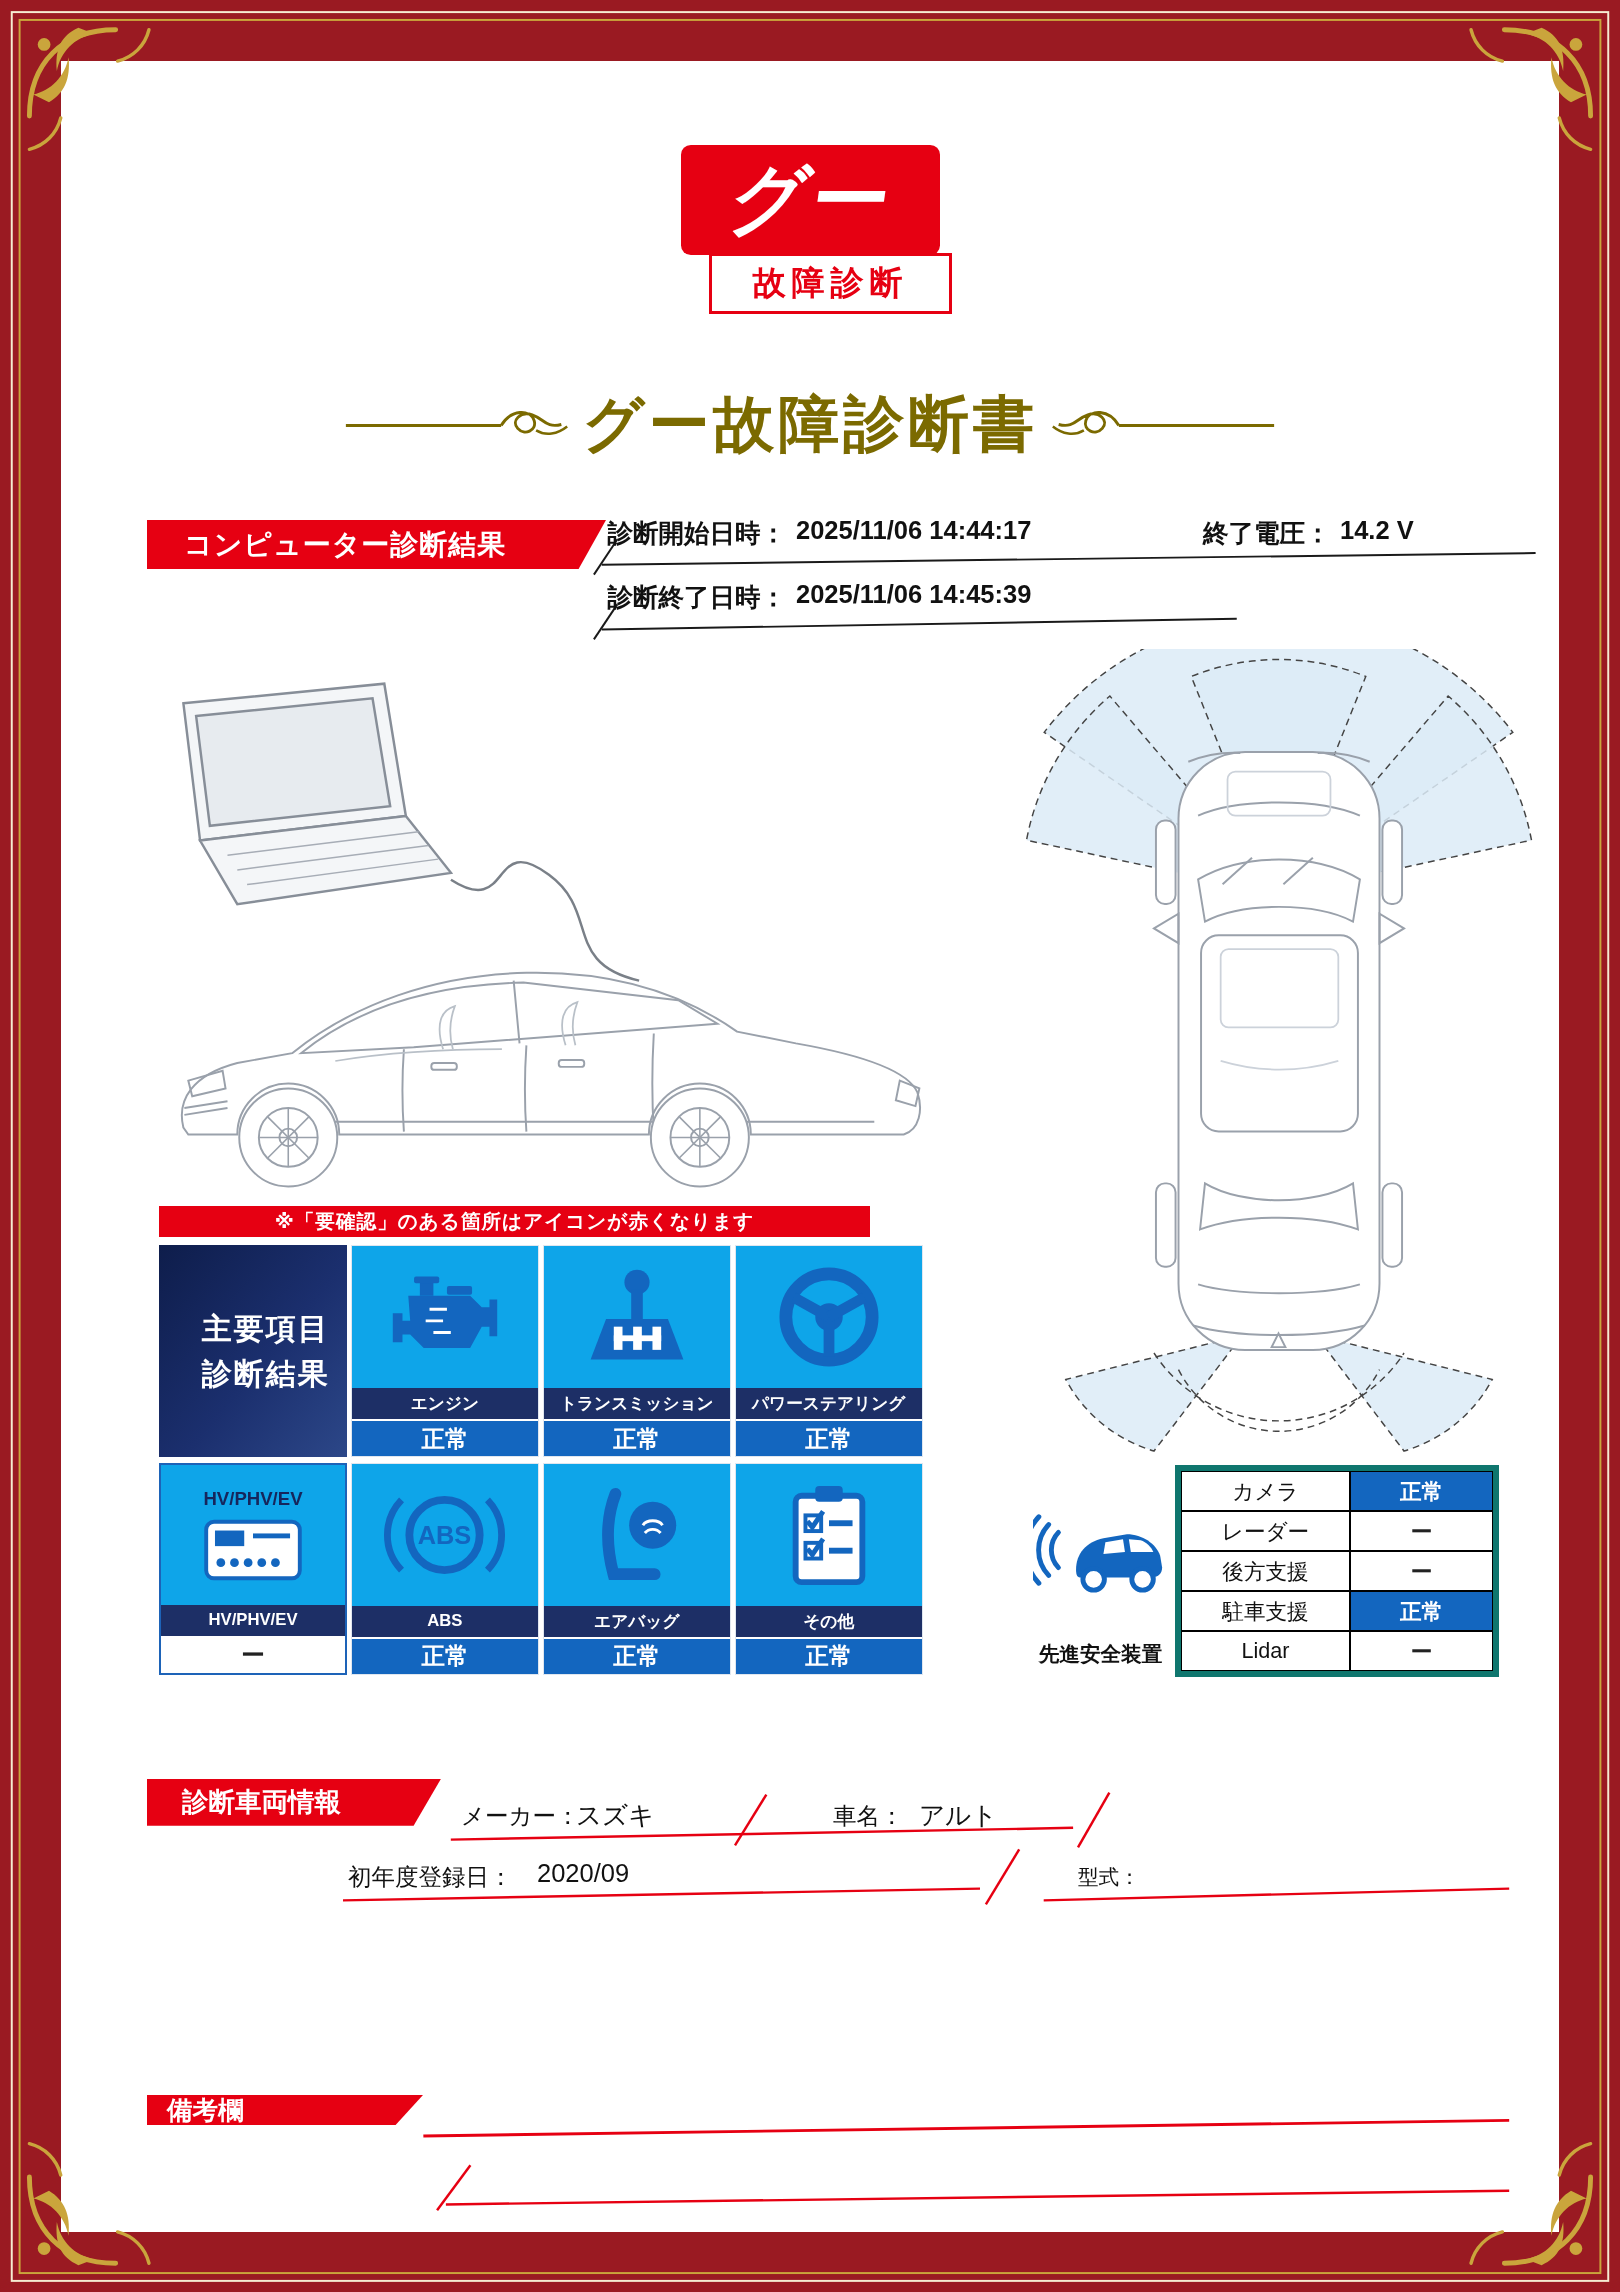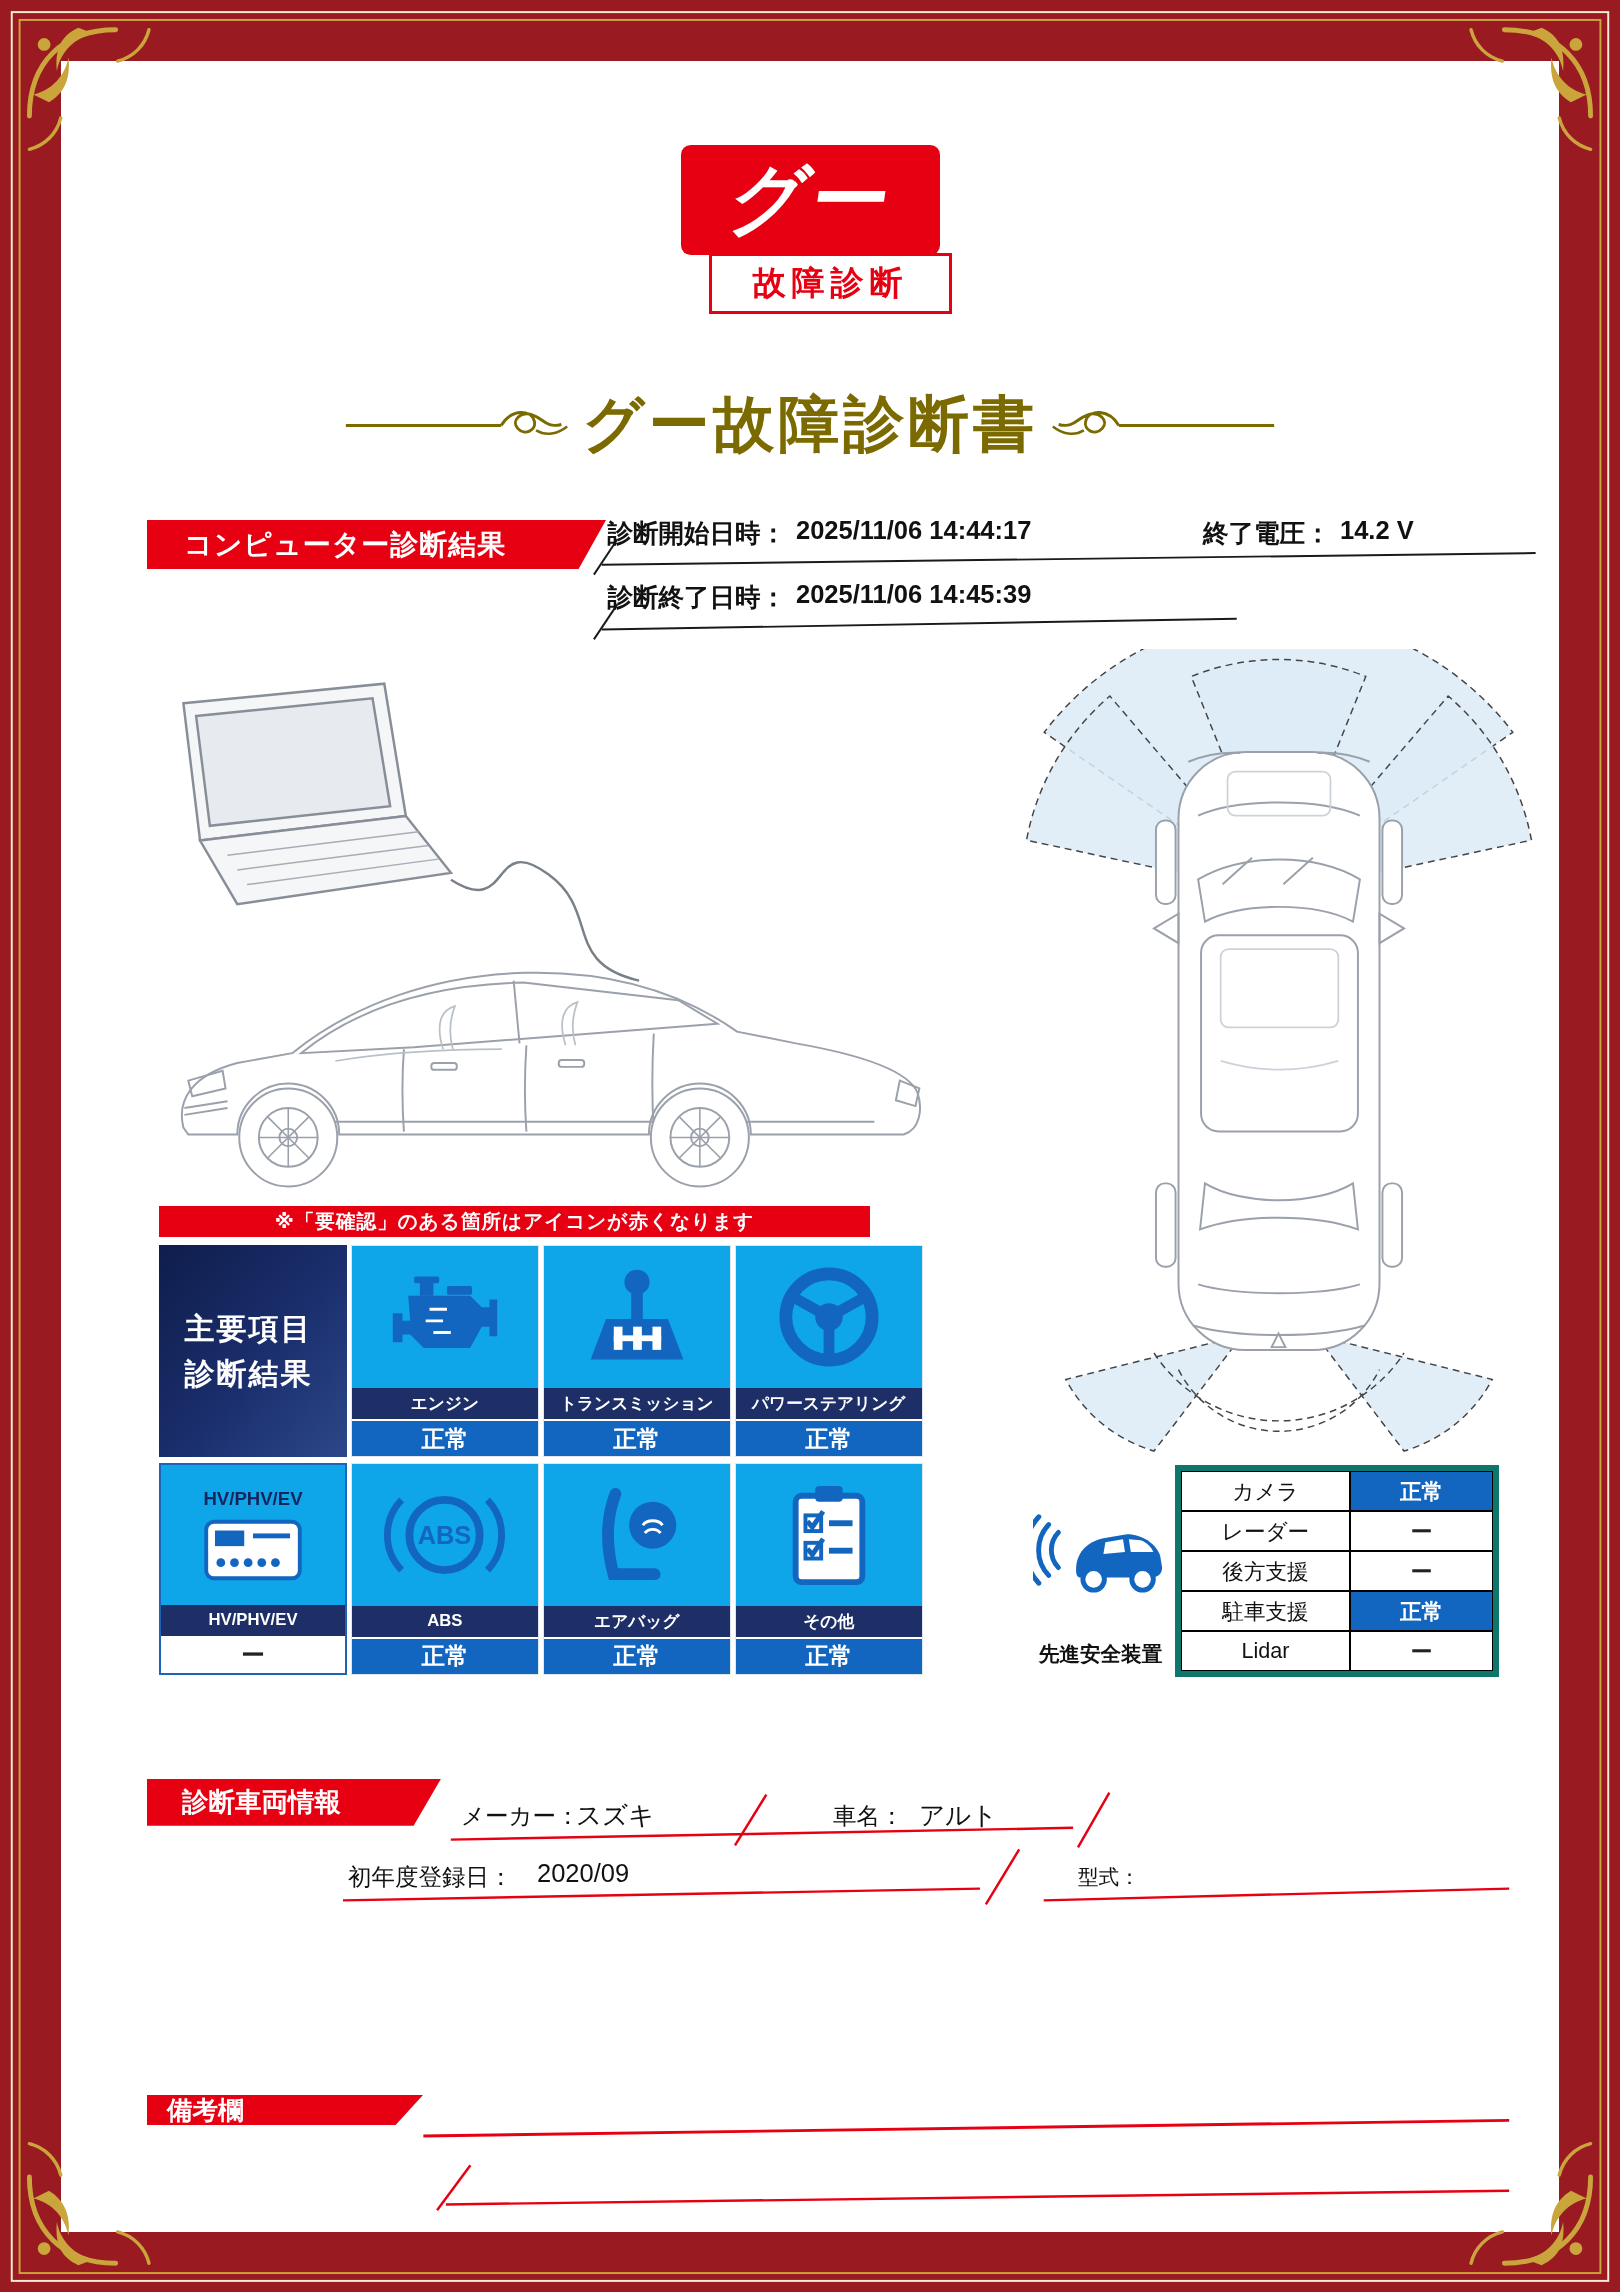--- a/index.html
+++ b/index.html
@@ -78,21 +78,21 @@
   .cell-status{
     height:37px;font-size:23.5px;font-weight:800;flex:none;
     display:flex;align-items:center;justify-content:center;border-top:2px solid #fff;
   }
   .cell-status[data-state="ok"]{background:#1366bf;color:#fff}
   .cell-status[data-state="none"]{background:#fff;color:#222}
   .cell.head{
     border:none;color:#fff;
     background:linear-gradient(130deg,#0e1d4b 0%,#1b2f6e 55%,#2c4788 100%);
     display:flex;flex-direction:column;justify-content:center;
-    padding-left:25.5px;font-size:30px;font-weight:800;line-height:1.5;letter-spacing:2px;
+    padding-left:25.5px;font-size:30px;font-weight:800;line-height:1.5;letter-spacing:2px;align-items:center;
   }
   .cell.hv{border:2px solid #1d63b8}
   .hv-title{color:#16265c;font-weight:800;font-size:18.6px;margin:7.8px 0 2px 0;text-align:center}
   .footnote{position:absolute;left:110px;top:1627px;font-size:18.6px;color:#111;white-space:nowrap}
   
   .safety{position:absolute;left:965px;top:1404px;display:flex;align-items:stretch}
   .safety-left{width:149px;display:flex;flex-direction:column;height:208px}
   .safety-left .icon-wrap{flex:1;display:flex;align-items:center;justify-content:center}
   .safety-label{height:39px;display:flex;align-items:center;justify-content:center;font-size:20.6px;font-weight:800;white-space:nowrap}
   .safety-table{display:grid;grid-template-columns:169px 143px;border:6px solid #0f766e}

